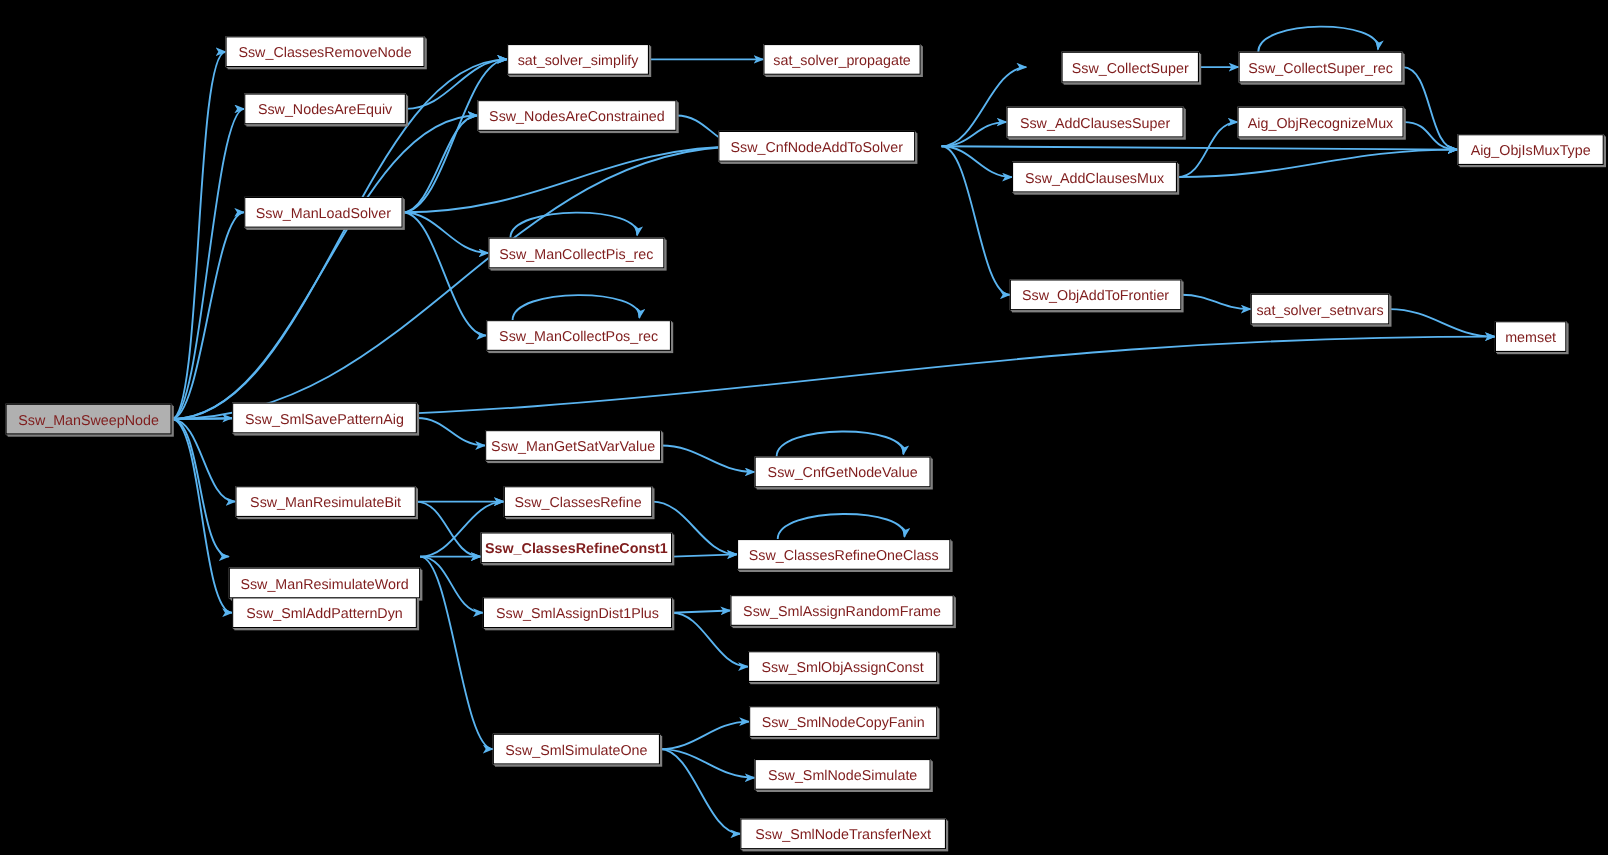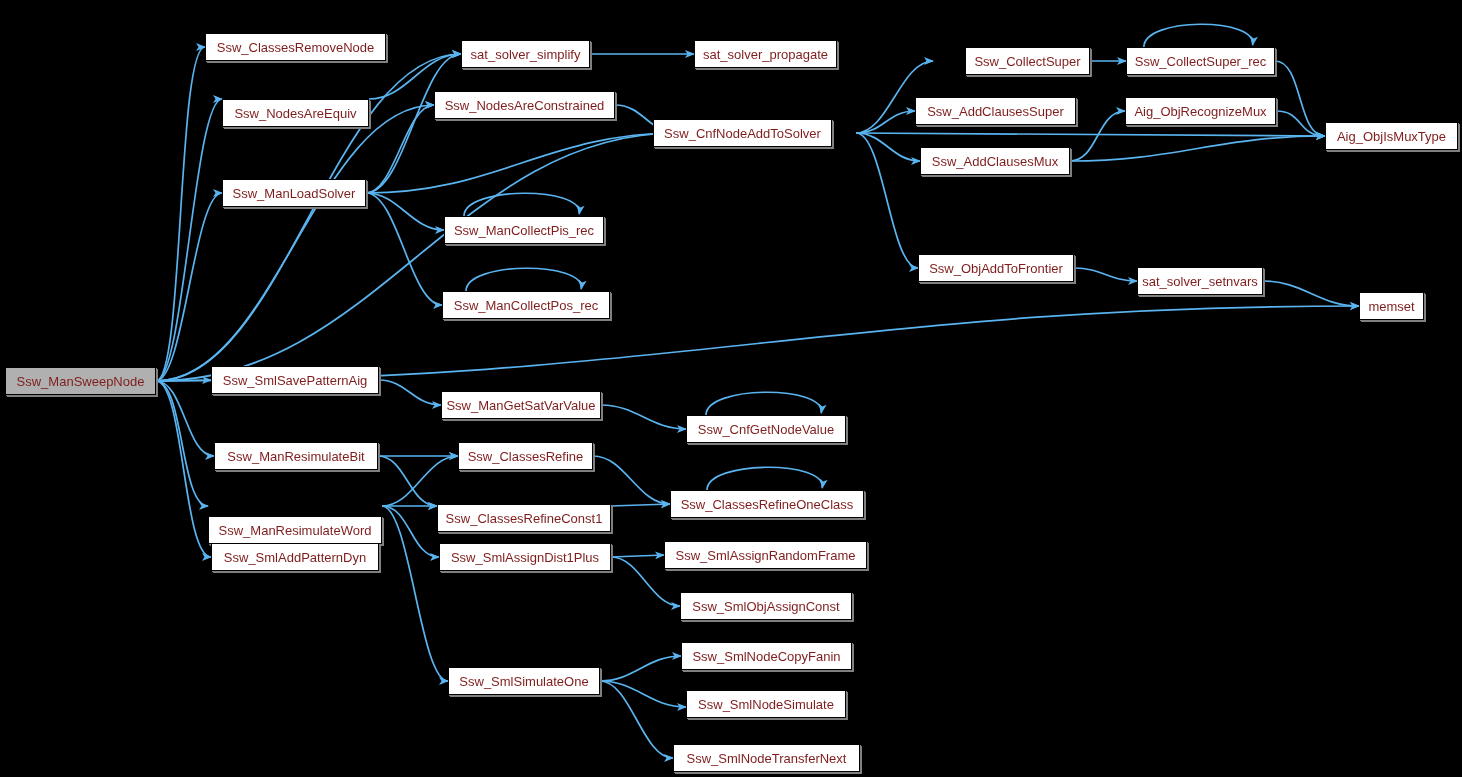--- a/index.html
+++ b/index.html
@@ -92,21 +92,21 @@
         <path d="M600,681 C630.66,681 642.34,758 673,758" fill="none" stroke="#5ab4f0" stroke-width="1.7" marker-end="url(#ah)"></path>
       </g>
   </svg>
   <div id="node-layer">
       <div class="node root" style="left: 5px; top: 367px; width: 151px; height: 28px;">
         <span>Ssw_ManSweepNode</span>
       </div>
       <div class="node" style="left: 205px; top: 33px; width: 181px; height: 28px;">
         <span>Ssw_ClassesRemoveNode</span>
       </div>
-      <div class="node" style="left: 222px; top: 99px; width: 147px; height: 28px;">
+      <div class="node" style="left: 222px; top: 85px; width: 147px; height: 28px;">
         <span>Ssw_NodesAreEquiv</span>
       </div>
       <div class="node" style="left: 222px; top: 179px; width: 144px; height: 28px;">
         <span>Ssw_ManLoadSolver</span>
       </div>
       <div class="node" style="left: 461px; top: 40px; width: 129px; height: 28px;">
         <span>sat_solver_simplify</span>
       </div>
       <div class="node" style="left: 434px; top: 91px; width: 181px; height: 28px;">
         <span>Ssw_NodesAreConstrained</span>
@@ -161,21 +161,21 @@
       </div>
       <div class="node" style="left: 214px; top: 442px; width: 164px; height: 28px;">
         <span>Ssw_ManResimulateBit</span>
       </div>
       <div class="node" style="left: 458px; top: 442px; width: 135px; height: 28px;">
         <span>Ssw_ClassesRefine</span>
       </div>
       <div class="node" style="left: 208px; top: 492px; width: 174px; height: 28px; margin-top: 24px;">
         <span>Ssw_ManResimulateWord</span>
       </div>
-      <div class="node" style="left: 437px; top: 504px; width: 174px; height: 28px;">
+      <div class="node" style="left: 437px; top: 484px; width: 174px; height: 28px; font-weight: bold;">
         <span>Ssw_ClassesRefineConst1</span>
       </div>
       <div class="node" style="left: 670px; top: 490px; width: 194px; height: 28px;">
         <span>Ssw_ClassesRefineOneClass</span>
       </div>
       <div class="node" style="left: 211px; top: 543px; width: 168px; height: 28px;">
         <span>Ssw_SmlAddPatternDyn</span>
       </div>
       <div class="node" style="left: 439px; top: 543px; width: 172px; height: 28px;">
         <span>Ssw_SmlAssignDist1Plus</span>

